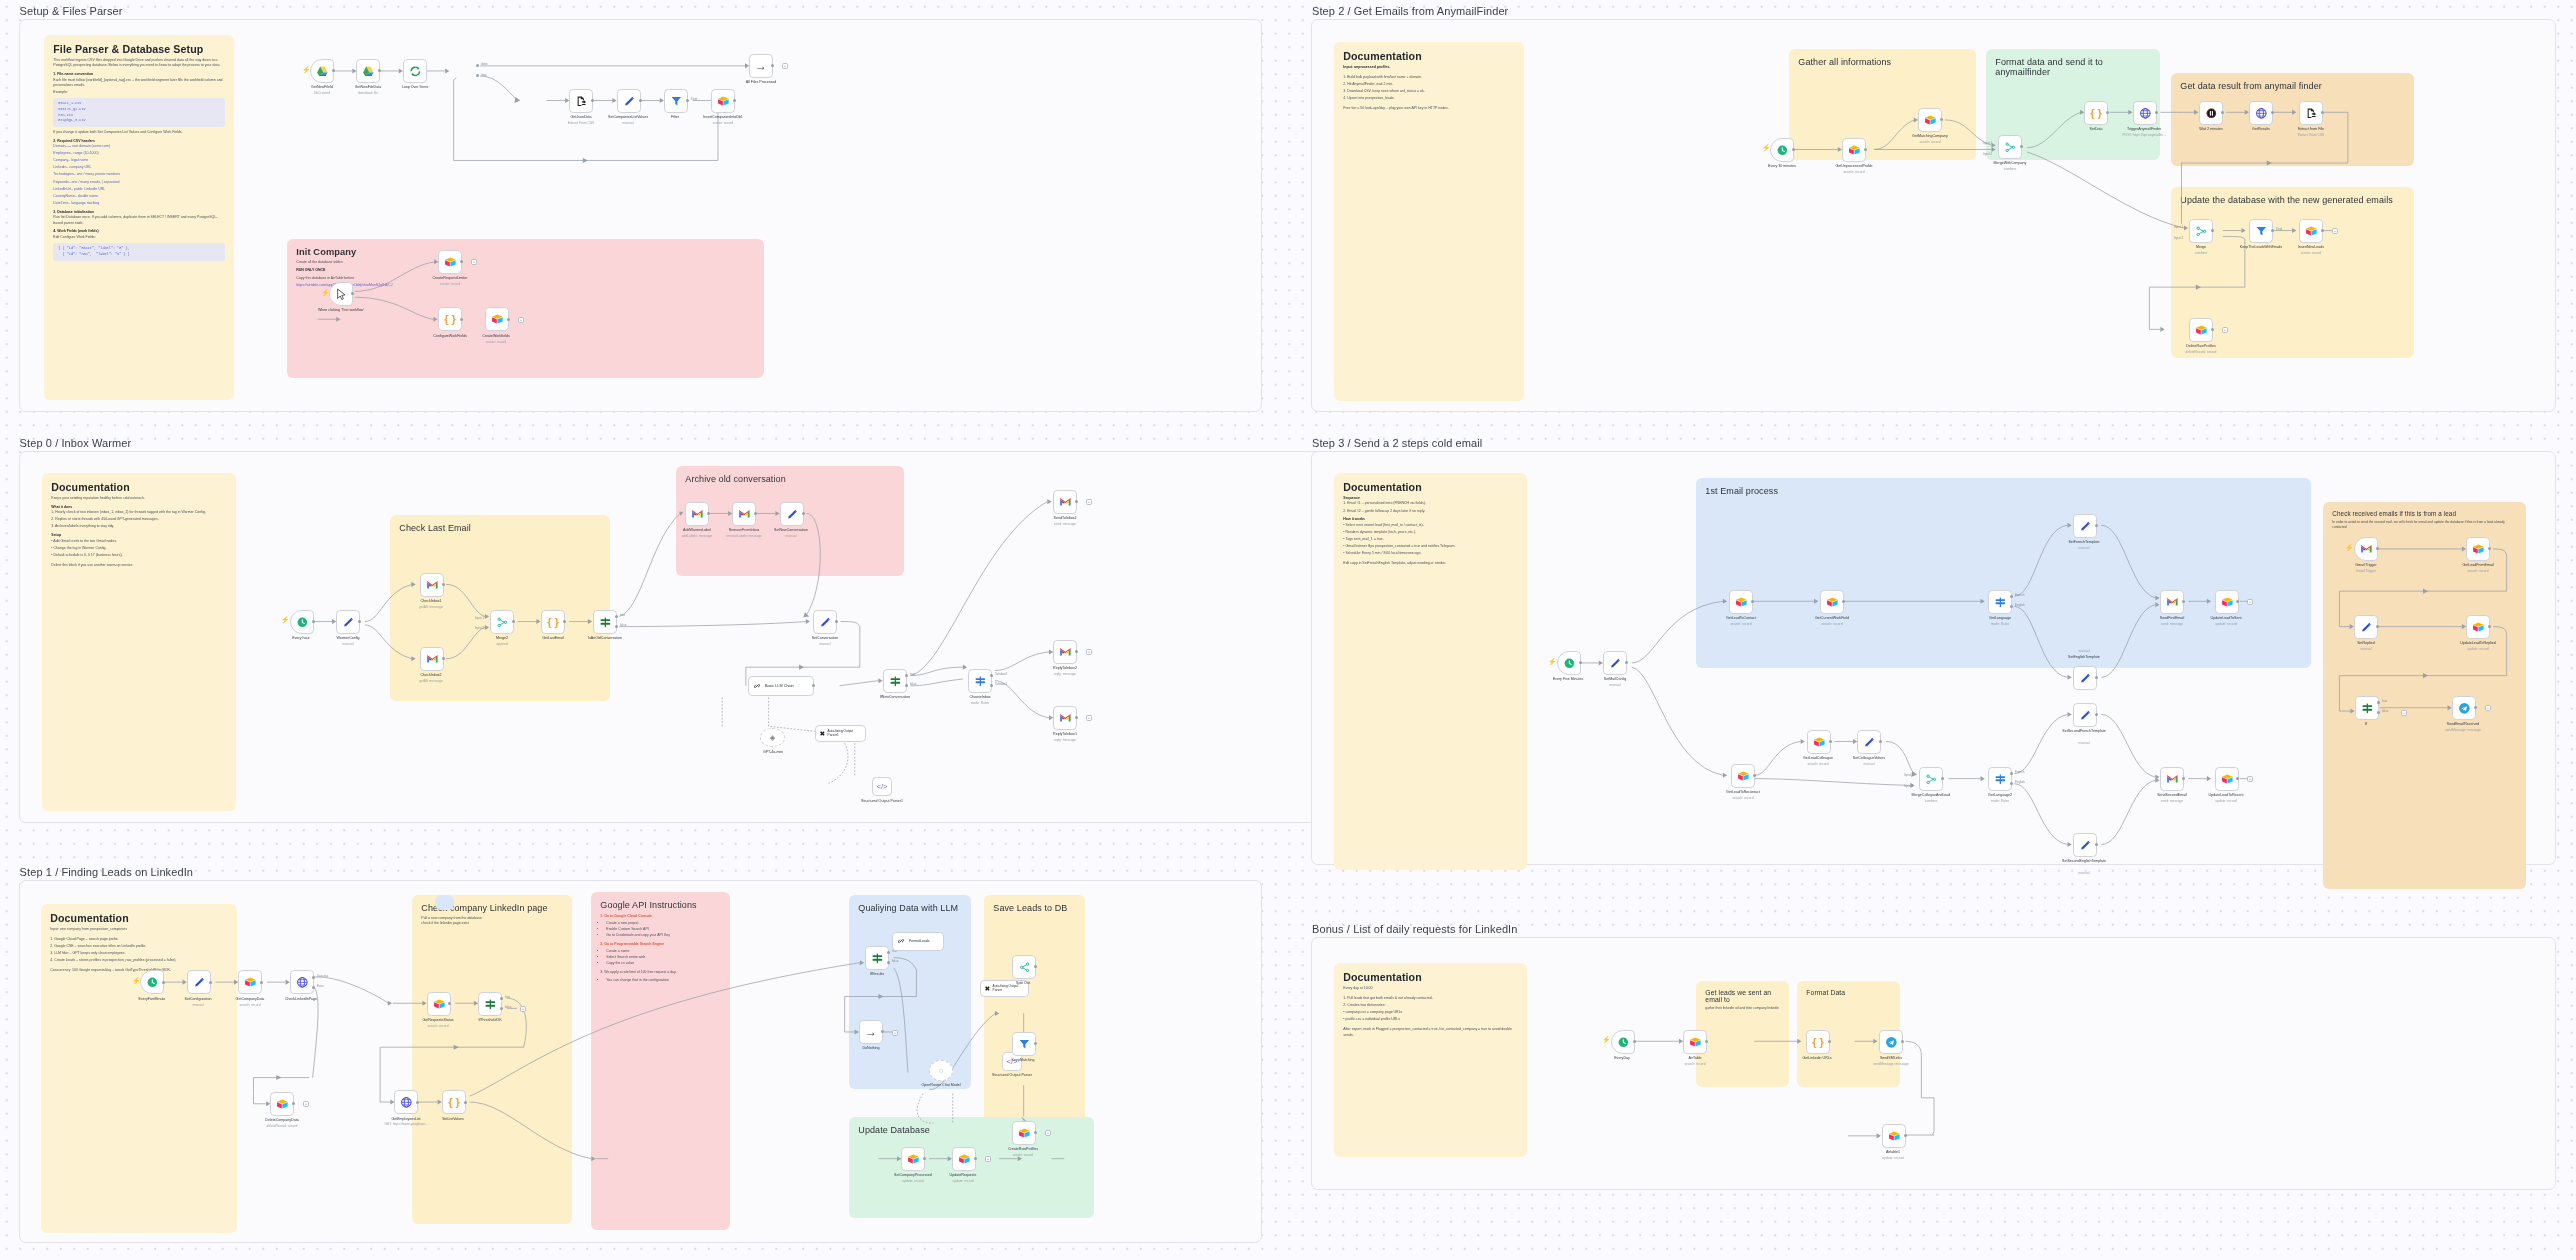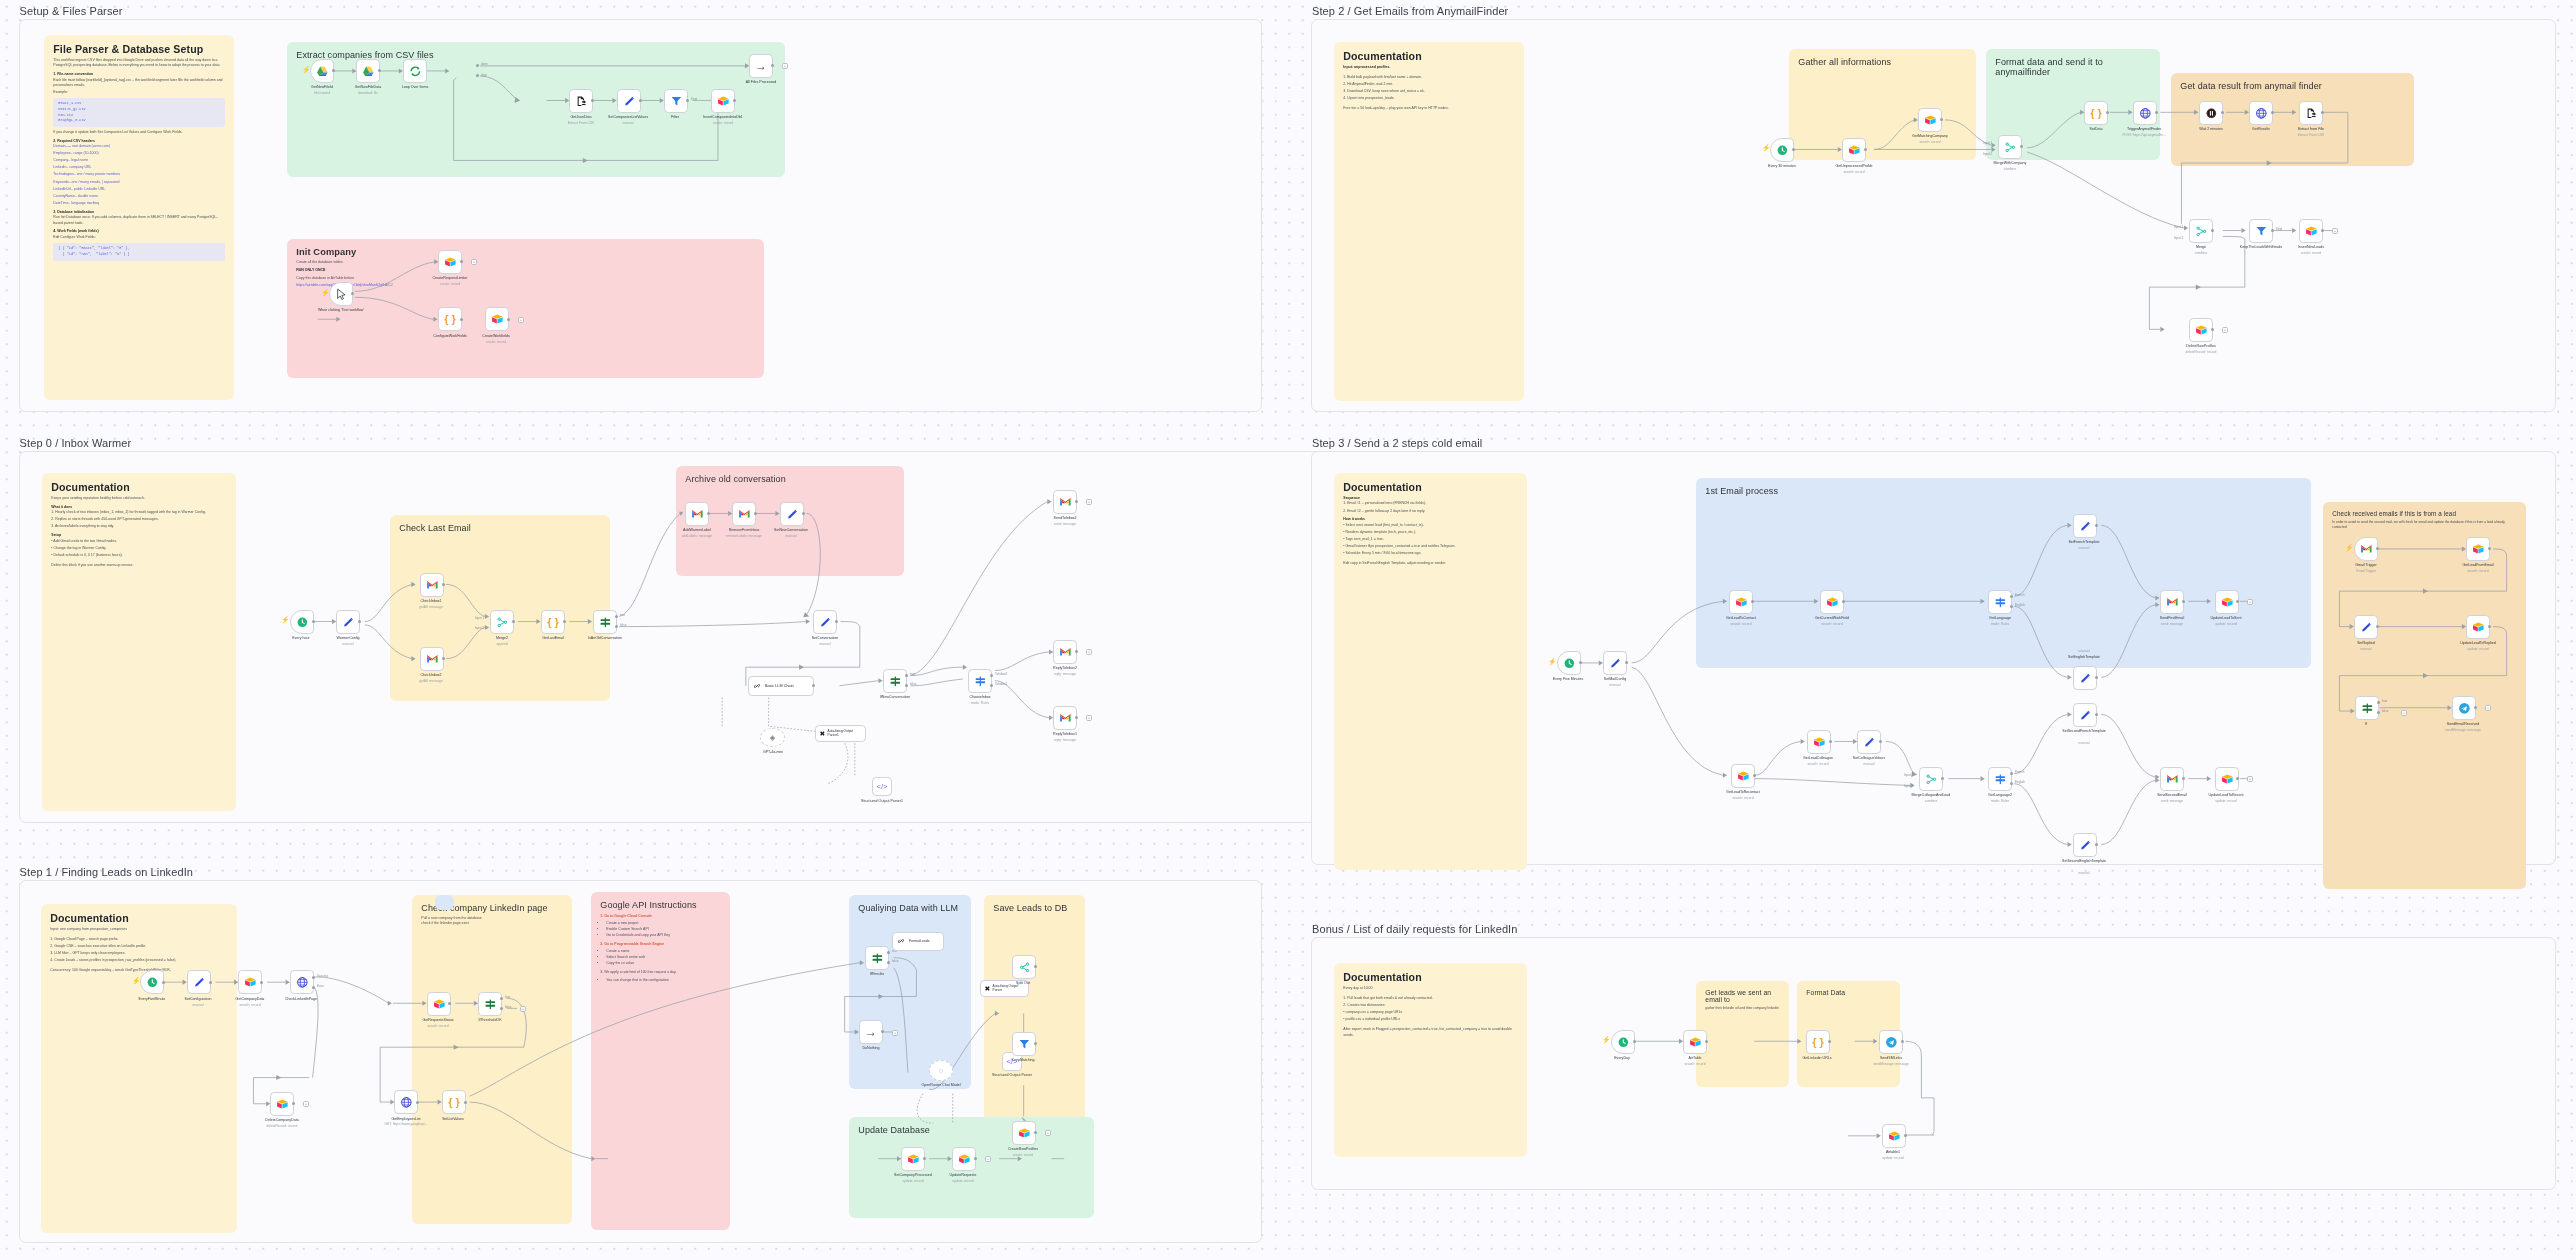--- a/index.html
+++ b/index.html
@@ -172,23 +172,20 @@
     <p class="lnk">DateTime– language marking</p>
     <span class="h">3. Database initialisation</span>
     <p>Run Init Database once. If you add columns, duplicate them in SELECT / INSERT and every PostgreSQL-based parent node.</p>
     <span class="h">4. Work Fields (work fields)</span>
     <p>Edit Configure Work Fields:</p>
     <div class="code" style="white-space:pre;">[ { "id": "React", "label": "R" },
   { "id": "n8n",  "label": "N" } ]</div>
   </div>
 </div>
 
-<div class="sticky green group" style="left:287px;top:42px;width:498px;height:135px;">
-  <div class="s-title">Extract companies from CSV files</div>
-</div>
 
 <div class="sticky pink group" style="left:287px;top:239px;width:477px;height:139px;">
   <div class="s-title" style="font-size:9.3px;font-weight:700;">Init Company</div>
   <div class="body" style="font-size:3.5px;">
     <p>Create all the database tables</p>
     <p style="margin-top:2.5px;"><b>RUN ONLY ONCE</b></p>
     <p style="margin-top:2.5px;">Copy this database in AirTable before</p>
     <p class="lnk">https://airtable.com/app24XQo0A2FeOddj/shroMonS2gILA/CJ</p>
   </div>
 </div>
@@ -360,20 +357,23 @@
 </div>
 
 <div class="sticky green group" style="left:1986px;top:49px;width:174px;height:111px;">
   <div class="s-title">Format data and send it to anymailfinder</div>
 </div>
 <div class="sticky yellow2 group" style="left:1789px;top:49px;width:187px;height:111px;">
   <div class="s-title">Gather all informations</div>
 </div>
 <div class="sticky orange group" style="left:2171px;top:49px;width:243px;height:93px;">
   <div class="s-title">Get data result from anymail finder</div>
+</div>
+<div class="sticky yellow2 group" style="left:2171px;top:187px;width:243px;height:171px;">
+  <div class="s-title">Update the database with the new generated emails</div>
 </div>
 
 <svg class="wires" viewBox="0 0 3050 1492" width="2576" height="1260">
   <path d="M2124,177 L2176,177"></path>
       <polygon class="arrow" points="2176,174 2181,177 2176,180"></polygon>
   <path d="M2219,177 C2240,177 2245,150 2267,142"></path>
       <polygon class="arrow" points="2266,139 2271,142 2266,145"></polygon>
   <path d="M2303,142 C2330,142 2335,165 2358,172"></path>
   <path d="M2219,177 L2358,177"></path>
   <polygon class="arrow" points="2358,169 2363,172 2358,175"></polygon>

